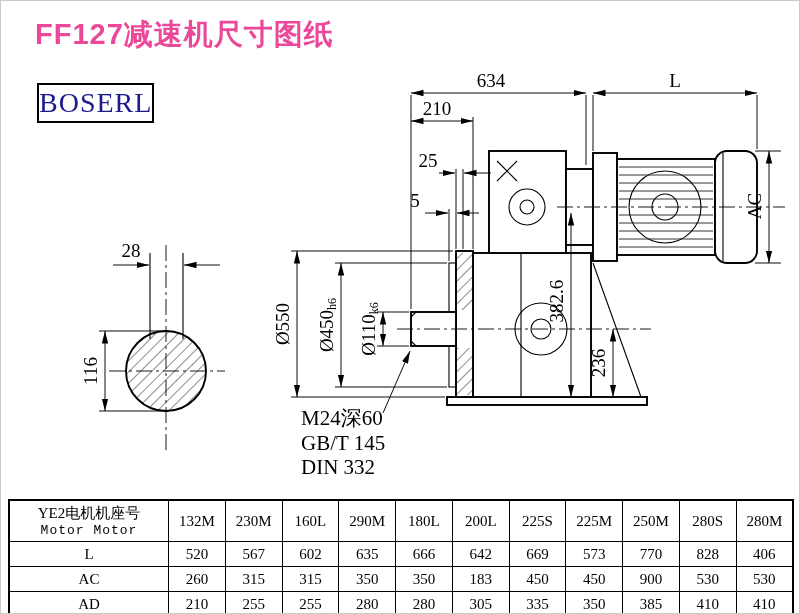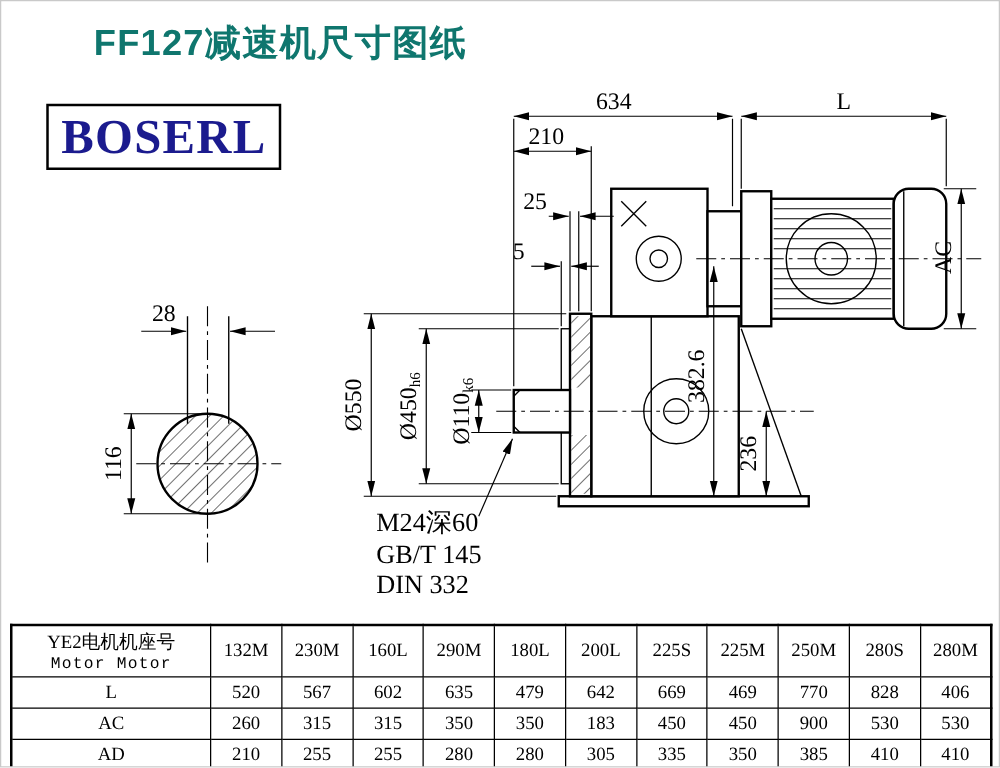--- a/index.html
+++ b/index.html
@@ -1,20 +1,20 @@
 <!DOCTYPE html>
 <html><head>
 <meta charset="utf-8">
 <style>
   html,body{margin:0;padding:0;background:#e8e8e8;}
   .page{position:relative;width:800px;height:614px;background:#fff;overflow:hidden;
         box-sizing:border-box;border:1px solid #c9c9c9;font-family:"Liberation Sans",sans-serif;}
-  .title{position:absolute;left:34px;top:14px;font-weight:bold;font-size:29px;color:#0f766e;letter-spacing:1px;margin-left:40px;}
-  .logo{position:absolute;left:36px;top:82px;border:2px solid #000;padding:2px 10px;
-        font-family:"Liberation Serif",serif;font-weight:bold;font-size:39px;color:#1b1b8e;letter-spacing:1px;}
+  .title{position:absolute;left:34px;top:14px;font-weight:bold;font-size:29px;color:#ec4899;letter-spacing:1px;}
+  .logo{position:absolute;left:36px;top:82px;border:2px solid #000;padding:2px 0;
+        font-family:"Liberation Serif",serif;font-weight:normal;font-size:28px;color:#1b1b8e;letter-spacing:1px;}
   svg.draw{position:absolute;left:0;top:0;}
   
   .ln{stroke:#000;stroke-width:1.1;fill:none}
   .lnw{stroke:#000;stroke-width:1.1;fill:#fff}
   .lt{stroke:#000;stroke-width:1.9;fill:#fff}
   .thin{stroke:#000;stroke-width:.8;fill:none}
   .cl{stroke:#000;stroke-width:.9;fill:none;stroke-dasharray:16 4 3 4}
   .ext,.dim{stroke:#000;stroke-width:.95;fill:none}
   .dt{font-family:"Liberation Serif",serif;font-size:19px;fill:#000}
   .nt{font-family:"Liberation Serif",serif;font-size:21px;fill:#000}
@@ -149,24 +149,24 @@
           <th>280M</th>
         </tr>
     </thead>
     <tbody id="t-body">
         <tr>
           <td>L</td>
           <td>520</td>
           <td>567</td>
           <td>602</td>
           <td>635</td>
-          <td>479</td>
+          <td>666</td>
           <td>642</td>
           <td>669</td>
-          <td>469</td>
+          <td>573</td>
           <td>770</td>
           <td>828</td>
           <td>406</td>
         </tr>
         <tr>
           <td>AC</td>
           <td>260</td>
           <td>315</td>
           <td>315</td>
           <td>350</td>

